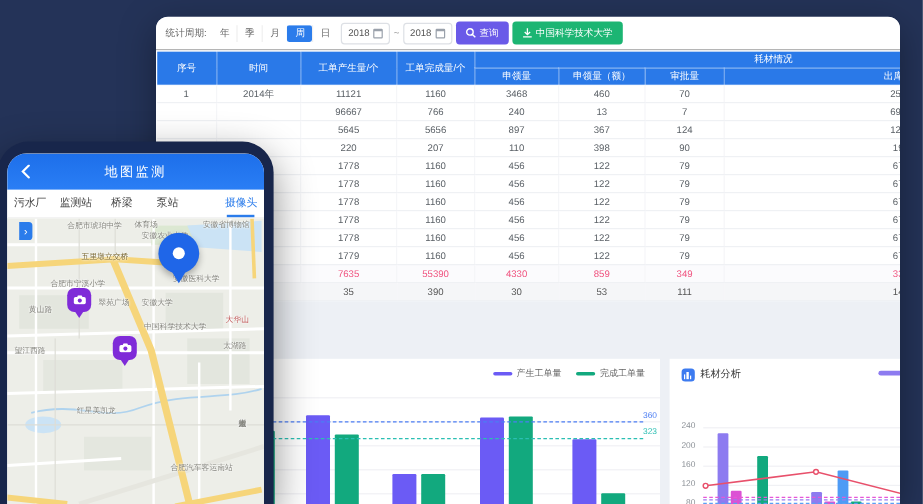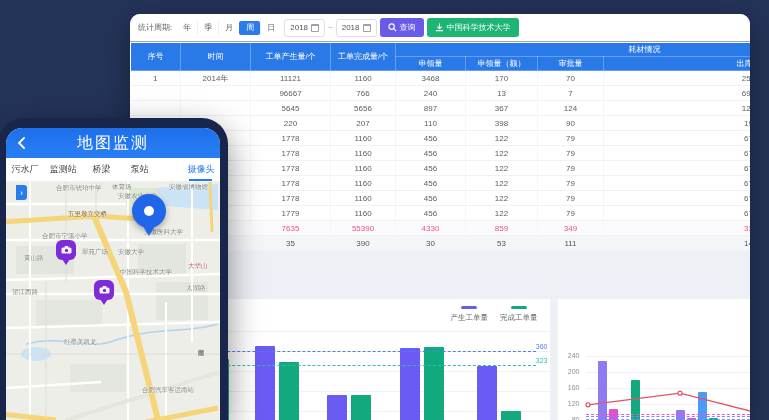--- a/index.html
+++ b/index.html
@@ -43,21 +43,21 @@
        border-bottom:1px solid #EFF1F4; border-right:1px solid #F5F6F8; background:#fff; }
   tr.total td { color:#F0517E; background:#FBFBFD; }
   tr.avg td { background:#F5F6F8; color:#555; }
 
   
   .charts { position:absolute; left:0; top:276px; width:100%; height:200px; display:flex; gap:8px; padding:9px 0 0 7px; }
   .panel { background:#fff; position:relative; }
   .panel-left { width:420px; height:200px; }
   .panel-right { width:196px; height:200px; }
   .legend { position:absolute; top:7px; right:12px; display:flex; gap:12px; }
-  .legend .li { display:flex; align-items:center; gap:4px; font-size:7.5px; color:#666;flex-direction:column; }
+  .legend .li { display:flex; align-items:center; gap:4px; font-size:7.5px; color:#666; }
   .legend .sw { width:16px; height:3px; border-radius:2px; }
   .plot { position:absolute; left:0; top:24px; right:0; bottom:0; }
   .bar { position:absolute; border-radius:1px 1px 0 0; }
   .refline { position:absolute; left:0; right:14px; border-top:1px dashed; }
   .reflabel { position:absolute; font-size:7px; }
   .grid { position:absolute; left:0; right:0; border-top:1px solid #F0F1F4; }
   .panel-head { display:flex; align-items:center; gap:5px; padding:7px 0 0 10px; }
   .chart-ic { width:11px; height:11px; background:#3D7BF0; border-radius:3px; display:flex; align-items:flex-end;
               justify-content:center; gap:1px; padding:2px; }
   .chart-ic i { width:1.5px; background:#fff; display:block; }
@@ -67,21 +67,21 @@
   .ytick { position:absolute; width:22px; text-align:right; font-size:7px; color:#8B9096; }
 
   
   .phone { position:absolute; left:-2px; top:118px; width:230px; height:302px; z-index:5;
            background:#18264B; border-radius:26px 26px 0 0;
            box-shadow:0 12px 34px rgba(0,0,0,.45); }
   .screen { position:absolute; left:8px; right:8px; top:10px; bottom:0; background:#fff; overflow:hidden;
             border-radius:16px 16px 0 0; display:flex; flex-direction:column; }
   .p-header { height:30px; background:linear-gradient(180deg,#1D6FEA,#2A7EF5); display:flex; align-items:center;
               justify-content:center; position:relative; flex:0 0 auto; }
-  .p-title { color:#fff; font-size:16px; letter-spacing:2px; }
+  .p-title { color:#fff; font-size:11px; letter-spacing:2px; }
   .back { position:absolute; left:10px; top:9px; width:12px; height:12px; cursor:pointer; }
   .p-tabs { height:24px; background:#fff; display:flex; align-items:stretch; flex:0 0 auto;
             border-bottom:1px solid #F0F0F0; }
   .p-tab { flex:1; font-size:9px; color:#444; display:flex; align-items:center; justify-content:center;
            position:relative; cursor:pointer; }
   .p-tab.active { color:#2B7CEB;margin-left:23px; }
   .p-tab.active::after { content:""; position:absolute; left:20%; right:20%; bottom:0; height:2px; background:#2B7CEB; }
   .map { flex:1; position:relative; background:#EDEEE8; overflow:hidden; }
   .map-label { position:absolute; font-size:6.5px; color:#85857E; white-space:nowrap; text-shadow:0 0 2px #fff,0 0 2px #fff; }
   .map-label.road { color:#7A6833; }
@@ -172,21 +172,21 @@
               <th>出库量</th>
             </tr>
           </thead>
           <tbody>
             <tr>
               <td>1</td>
               <td>2014年</td>
               <td>11121</td>
               <td>1160</td>
               <td>3468</td>
-              <td>170</td>
+              <td>460</td>
               <td>70</td>
               <td>250</td>
             </tr>
             <tr>
               <td></td>
               <td></td>
               <td>96667</td>
               <td>766</td>
               <td>240</td>
               <td>13</td>
@@ -325,20 +325,29 @@
             <div class="bar" style="left: 287px; top: 24.08px; width: 20px; height: 173.92px; background: rgb(18, 169, 126);"></div>
             <div class="bar" style="left: 340px; top: 42.8px; width: 20px; height: 155.2px; background: rgb(107, 91, 245);"></div>
             <div class="bar" style="left: 364px; top: 87.8px; width: 20px; height: 110.2px; background: rgb(18, 169, 126);"></div>
             <div class="refline" style="top: 28.4px; border-color: rgb(76, 126, 243);"></div>
             <div class="reflabel" style="right: 2px; top: 20.4px; color: rgb(76, 126, 243);">360</div>
             <div class="refline" style="top: 41.72px; border-color: rgb(43, 191, 179);"></div>
             <div class="reflabel" style="right: 2px; top: 33.72px; color: rgb(43, 191, 179);">323</div>
           </div>
       </div>
       <div class="panel panel-right">
+        <div class="panel-head">
+          <span class="chart-ic">
+              <i></i>
+              <i></i>
+              <i></i>
+            </span>
+          <span class="panel-title">耗材分析</span>
+          <span class="legend-frag"></span>
+        </div>
         <div class="plot" id="plotR">
             <div class="grid" style="left: 28px; top: 33px;"></div>
             <div class="ytick" style="left: 0px; top: 29px;">240</div>
             <div class="grid" style="left: 28px; top: 49px;"></div>
             <div class="ytick" style="left: 0px; top: 45px;">200</div>
             <div class="grid" style="left: 28px; top: 65px;"></div>
             <div class="ytick" style="left: 0px; top: 61px;">160</div>
             <div class="grid" style="left: 28px; top: 81px;"></div>
             <div class="ytick" style="left: 0px; top: 77px;">120</div>
             <div class="ytick" style="left: 0px; top: 93px;">80</div>

